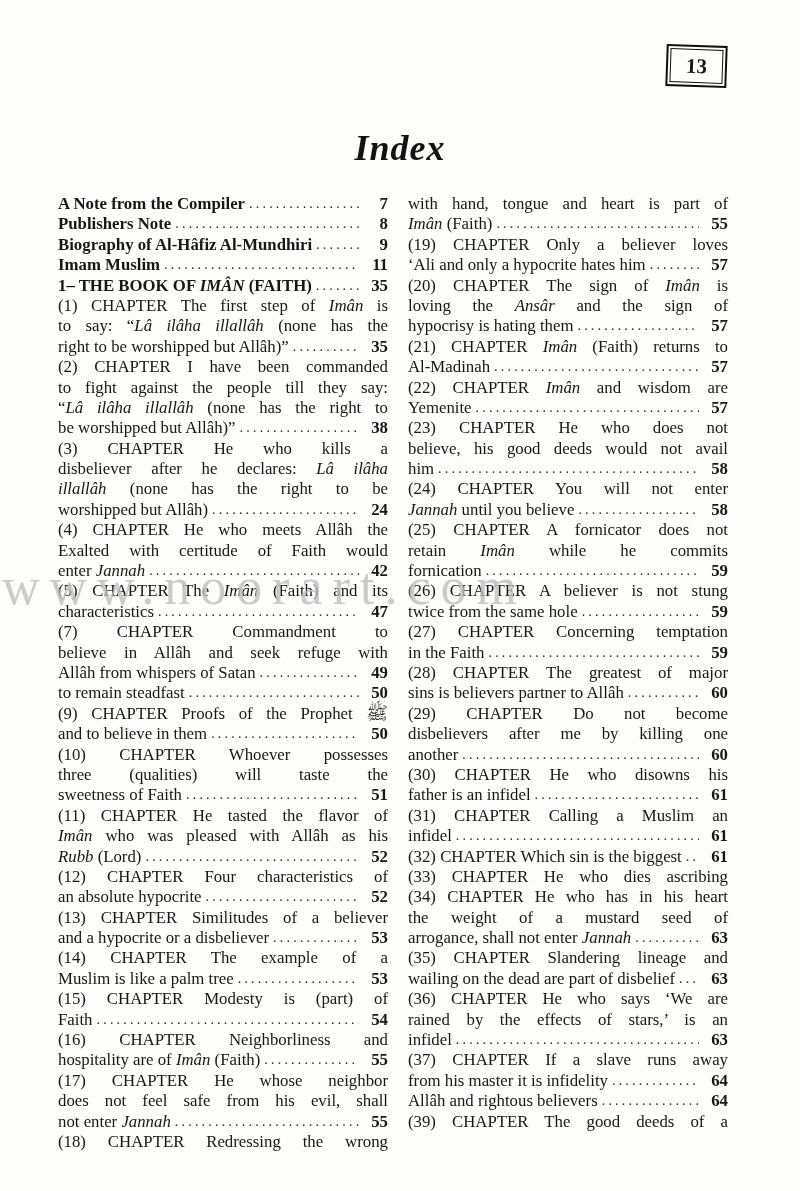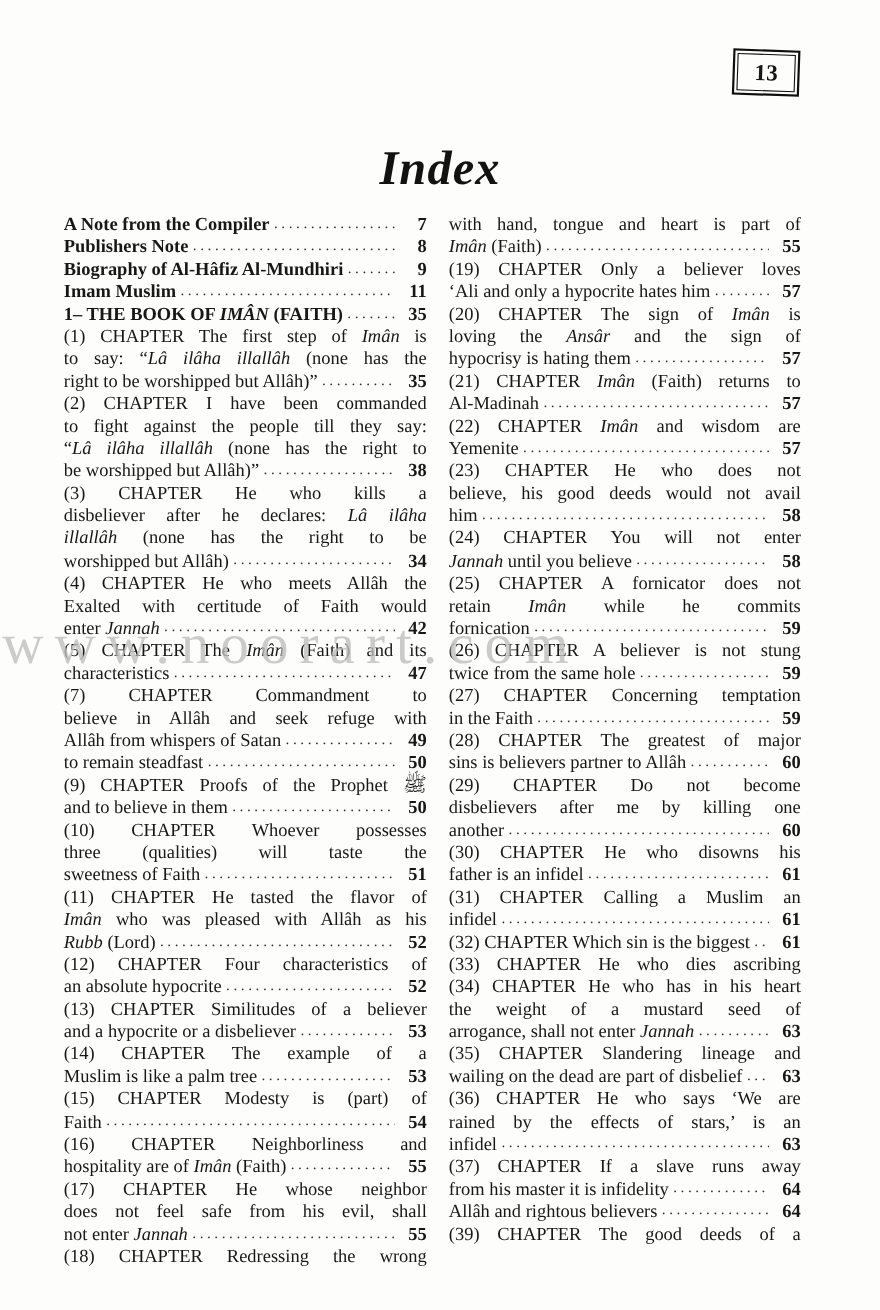--- a/index.html
+++ b/index.html
@@ -14,21 +14,21 @@
     position:absolute;left:666px;top:45px;width:57px;height:38px;
     border:2.5px solid #0f0f0f;transform:rotate(2deg);
     display:flex;align-items:center;justify-content:center;background:#fdfdfc;
   }
   .pagebox-inner{position:absolute;inset:2px;border:1.5px solid #0f0f0f;}
   .pagenum{position:relative;font-weight:bold;font-size:21px;line-height:1;}
 
   
   .title{
     position:absolute;top:127px;left:0;width:100%;margin:0;text-align:center;
-    font-size:44px;font-style:italic;font-weight:bold;letter-spacing:1px;color:#121212;
+    font-size:36px;font-style:italic;font-weight:bold;letter-spacing:1px;color:#121212;
   }
 
   
   .columns{position:absolute;left:58px;top:194px;display:flex;gap:20px;z-index:1;}
   .col-left{width:330px;}
   .col-right{width:320px;}
   .line{font-size:16.8px;height:20.4px;line-height:20.4px;}
   .jline{text-align:justify;text-align-last:justify;}
   .pline{display:flex;align-items:center;}
   .pline .txt{white-space:nowrap;}
@@ -103,21 +103,21 @@
           <span class="txt"><span>be worshipped but Allâh)”</span></span>
           <span class="dots"></span>
           <span class="num">38</span>
         </div>
         <div class="line jline"><span class="txt"><span>(3) CHAPTER He who kills a</span></span></div>
         <div class="line jline"><span class="txt"><span>disbeliever after he declares: </span><span class="i">Lâ ilâha</span></span></div>
         <div class="line jline"><span class="txt"><span class="i">illallâh</span><span> (none has the right to be</span></span></div>
         <div class="line pline">
           <span class="txt"><span>worshipped but Allâh)</span></span>
           <span class="dots"></span>
-          <span class="num">34</span>
+          <span class="num">24</span>
         </div>
         <div class="line jline"><span class="txt"><span>(4) CHAPTER He who meets Allâh the</span></span></div>
         <div class="line jline"><span class="txt"><span>Exalted with certitude of Faith would</span></span></div>
         <div class="line pline">
           <span class="txt"><span>enter </span><span class="i">Jannah</span></span>
           <span class="dots"></span>
           <span class="num">42</span>
         </div>
         <div class="line jline"><span class="txt"><span>(5) CHAPTER The </span><span class="i">Imân</span><span> (Faith) and its</span></span></div>
         <div class="line pline">

